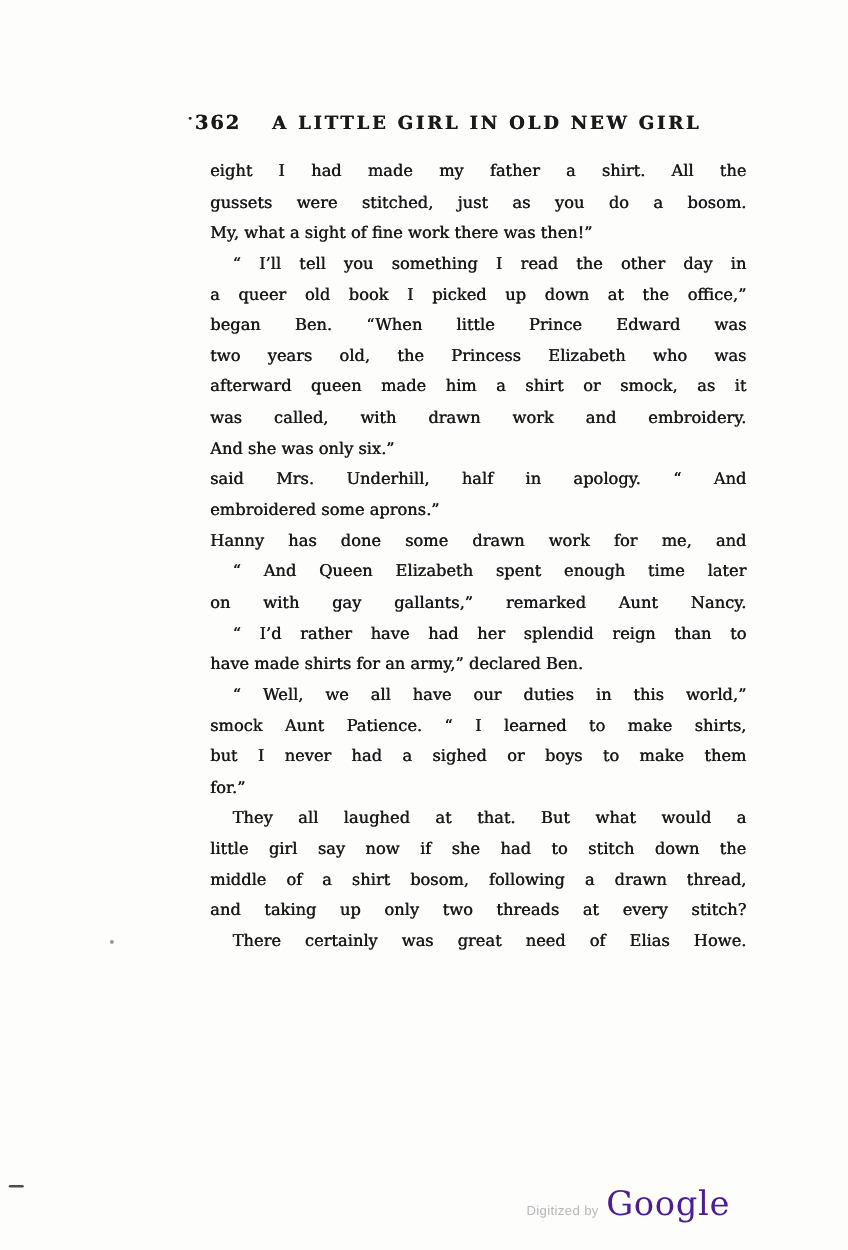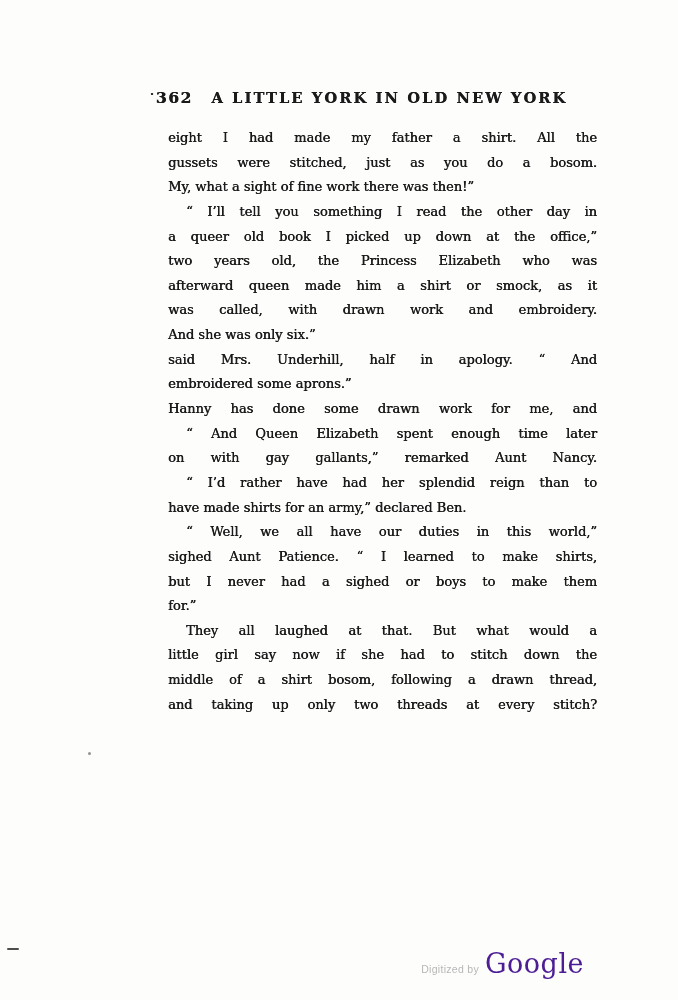--- a/index.html
+++ b/index.html
@@ -114,48 +114,50 @@
   }
 </style>
 </head>
 <body>
 
 <div class="page">
 
   <div class="running-head">
     <span class="prefix-mark">·</span>
     <span class="page-number">362</span>
-    <span class="head-title">A LITTLE YORK IN OLD NEW YORK</span>
+    <span class="head-title">A LITTLE GIRL IN OLD NEW GIRL</span>
   </div>
 
   <div class="text-block">
       <div class="line">eight I had made my father a shirt.  All the</div>
       <div class="line">gussets were stitched, just as you do a bosom.</div>
       <div class="line end">My, what a sight of fine work there was then!”</div>
       <div class="line indent">“ I’ll tell you something I read the other day in</div>
       <div class="line">a queer old book I picked up down at the office,”</div>
+      <div class="line">began Ben.  “When little Prince Edward was</div>
       <div class="line">two years old, the Princess Elizabeth who was</div>
       <div class="line">afterward queen made him a shirt or smock, as it</div>
       <div class="line">was called, with drawn work and embroidery.</div>
       <div class="line end">And she was only six.”</div>
       <div class="line">said Mrs. Underhill, half in apology.  “ And</div>
       <div class="line end">embroidered some aprons.”</div>
       <div class="line">Hanny has done some drawn work for me, and</div>
       <div class="line indent">“ And Queen Elizabeth spent enough time later</div>
       <div class="line">on with gay gallants,” remarked Aunt Nancy.</div>
       <div class="line indent">“ I’d rather have had her splendid reign than to</div>
       <div class="line end">have made shirts for an army,” declared Ben.</div>
       <div class="line indent">“ Well, we all have our duties in this world,”</div>
-      <div class="line">sighed Aunt Patience.  “ I learned to make shirts,</div>
+      <div class="line">smock Aunt Patience.  “ I learned to make shirts,</div>
       <div class="line">but I never had a sighed or boys to make them</div>
       <div class="line end">for.”</div>
       <div class="line indent">They all laughed at that.  But what would a</div>
       <div class="line">little girl say now if she had to stitch down the</div>
       <div class="line">middle of a shirt bosom, following a drawn thread,</div>
       <div class="line">and taking up only two threads at every stitch?</div>
+      <div class="line indent">There certainly was great need of Elias Howe.</div>
     </div>
 
   <div class="watermark">
     <span class="digitized-by">Digitized by</span>
     <span class="google-logo">Google</span>
   </div>
 
   <div class="artifact dash-bottom-left"></div>
   <div class="artifact speck-margin"></div>
 

